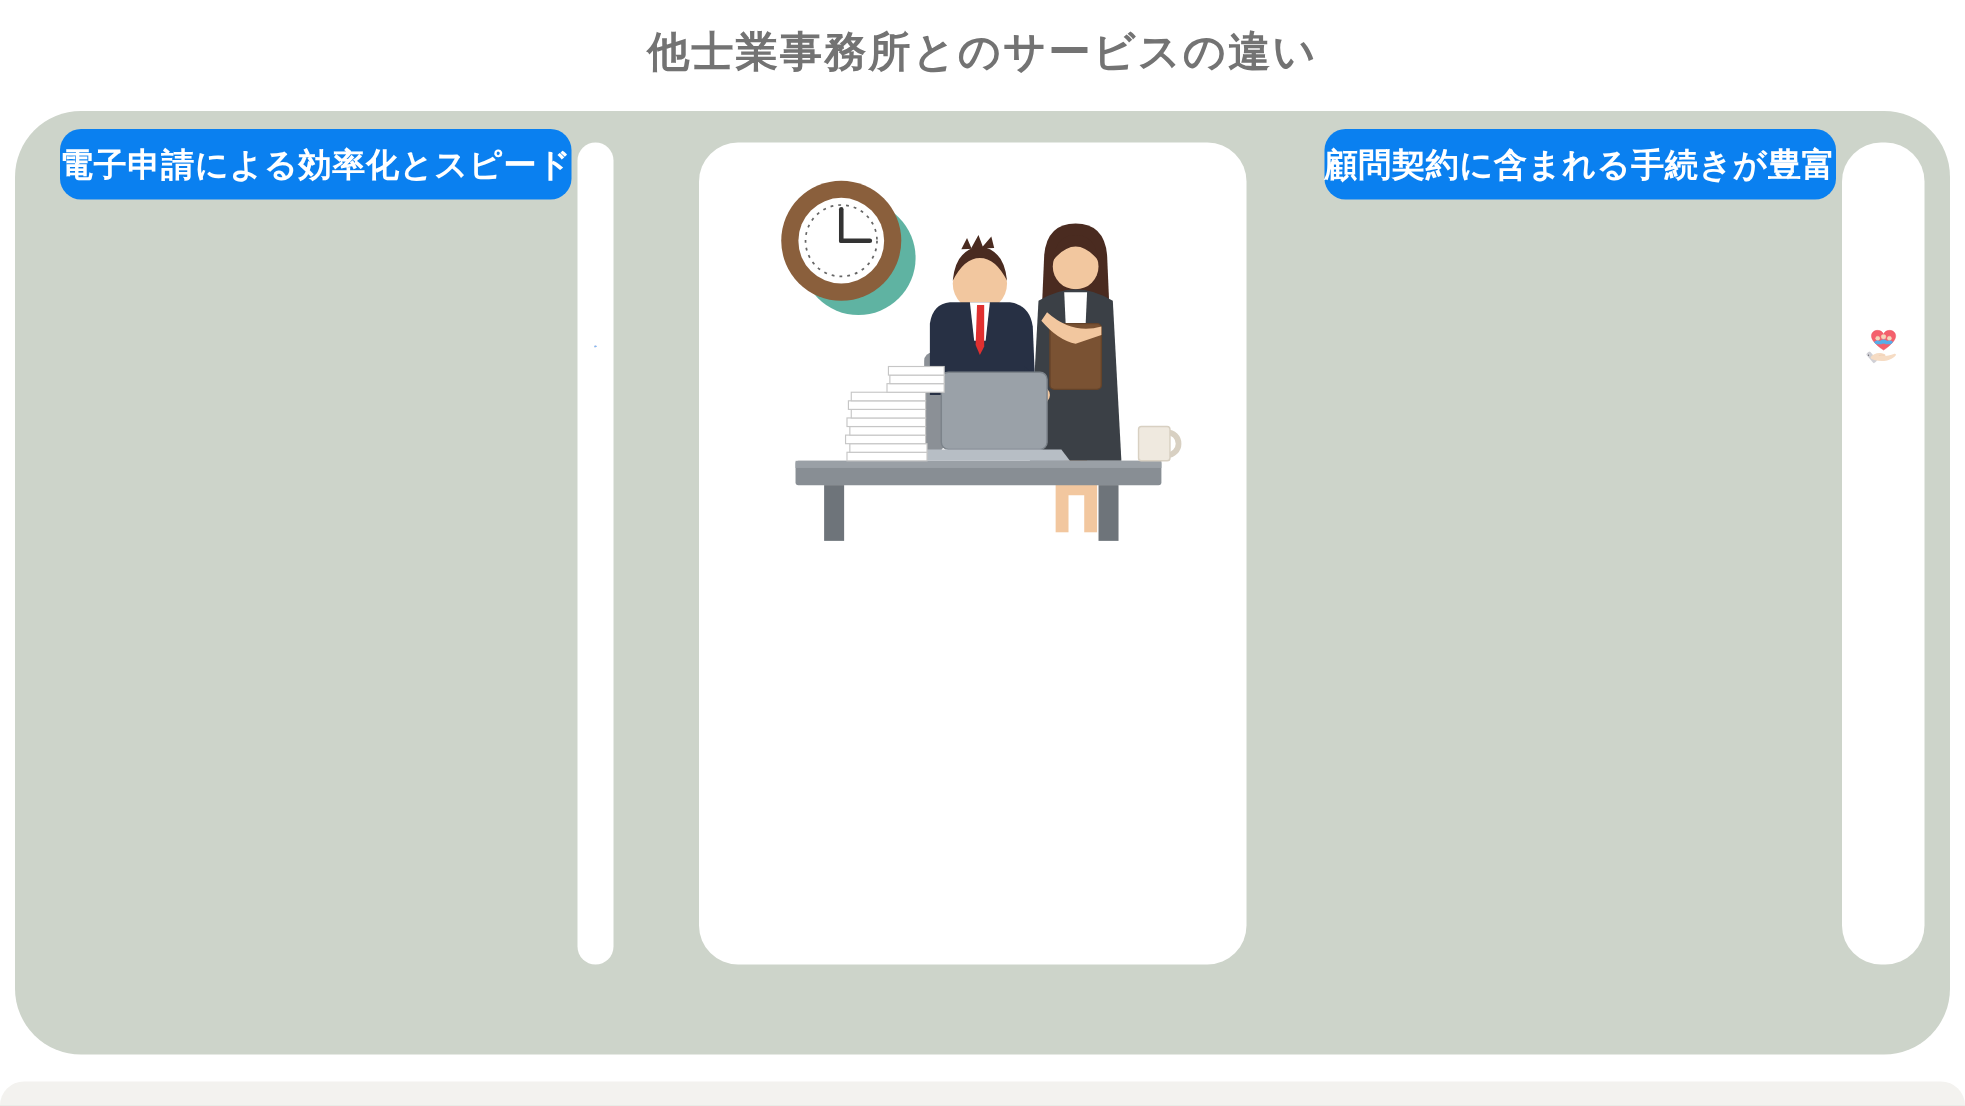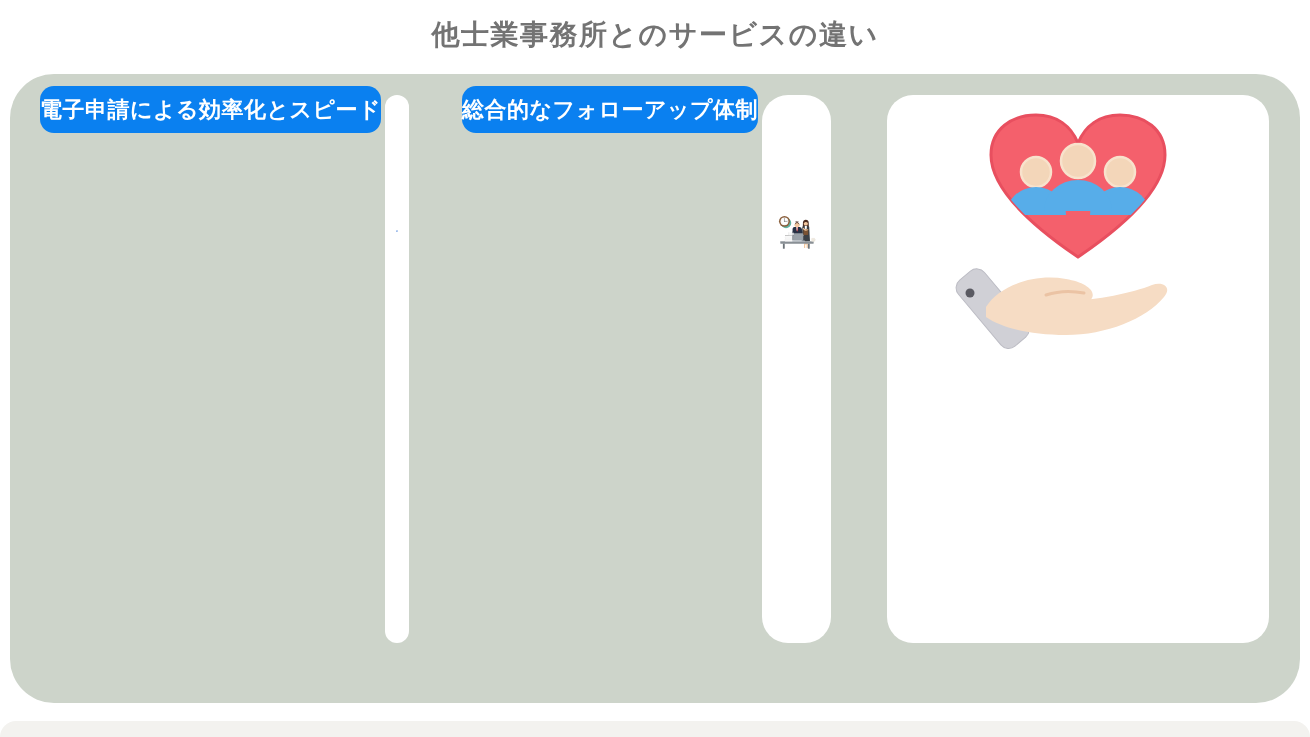--- a/index.html
+++ b/index.html
@@ -143,21 +143,20 @@
           <path d="M79 229 Q74 248 80 253 L114 253 Q118 240 111 229 Q95 222 79 229 Z" fill="#2A3140"></path>
           <path d="M104 240 l28 6 l-4 11 l-28 -6 Z" fill="#9AA5AD"></path>
           <path d="M70 253 Q96 268 124 253 L120 263 Q96 272 74 263 Z" fill="#23283A"></path>
         </g>
       </svg>
     </div>
   </div>
 </div>
 
 <div class="col col2">
-  <div class="chip">総合的なフォローアップ体制</div>
   <div class="card">
     <div class="illus">
       <svg viewBox="0 0 360 272">
 
         <g>
           <circle cx="100" cy="74" r="40" fill="#5FB3A2"></circle>
           <circle cx="88" cy="62" r="42" fill="#8A5F3C"></circle>
           <circle cx="88" cy="62" r="30" fill="#FFFFFF"></circle>
           <circle cx="88" cy="62" r="25" fill="none" stroke="#666" stroke-width="1.2" stroke-dasharray="2,3.5"></circle>
           <line x1="88" y1="62" x2="88" y2="40" stroke="#333" stroke-width="3.2" stroke-linecap="round"></line>
@@ -220,20 +219,21 @@
         <g>
           <circle cx="316" cy="204" r="8" fill="none" stroke="#D8D0C2" stroke-width="4"></circle>
           <rect x="296" y="192" width="22" height="24" rx="2" fill="#EFE9DF" stroke="#D8D0C2"></rect>
         </g>
       </svg>
     </div>
   </div>
 </div>
 
 <div class="col col3">
+  <div class="chip">顧問契約に含まれる手続きが豊富</div>
   <div class="card">
     <div class="illus">
       <svg viewBox="0 0 360 272">
         <defs>
           <clipPath id="heartClip">
             <path d="M180 162 C118 120 93 86 93 60 C93 34 114 20 138 20 C159 20 173 31 180 48 C187 31 201 20 222 20 C246 20 267 34 267 60 C267 86 242 120 180 162 Z"></path>
           </clipPath>
         </defs>
 
         <g>

